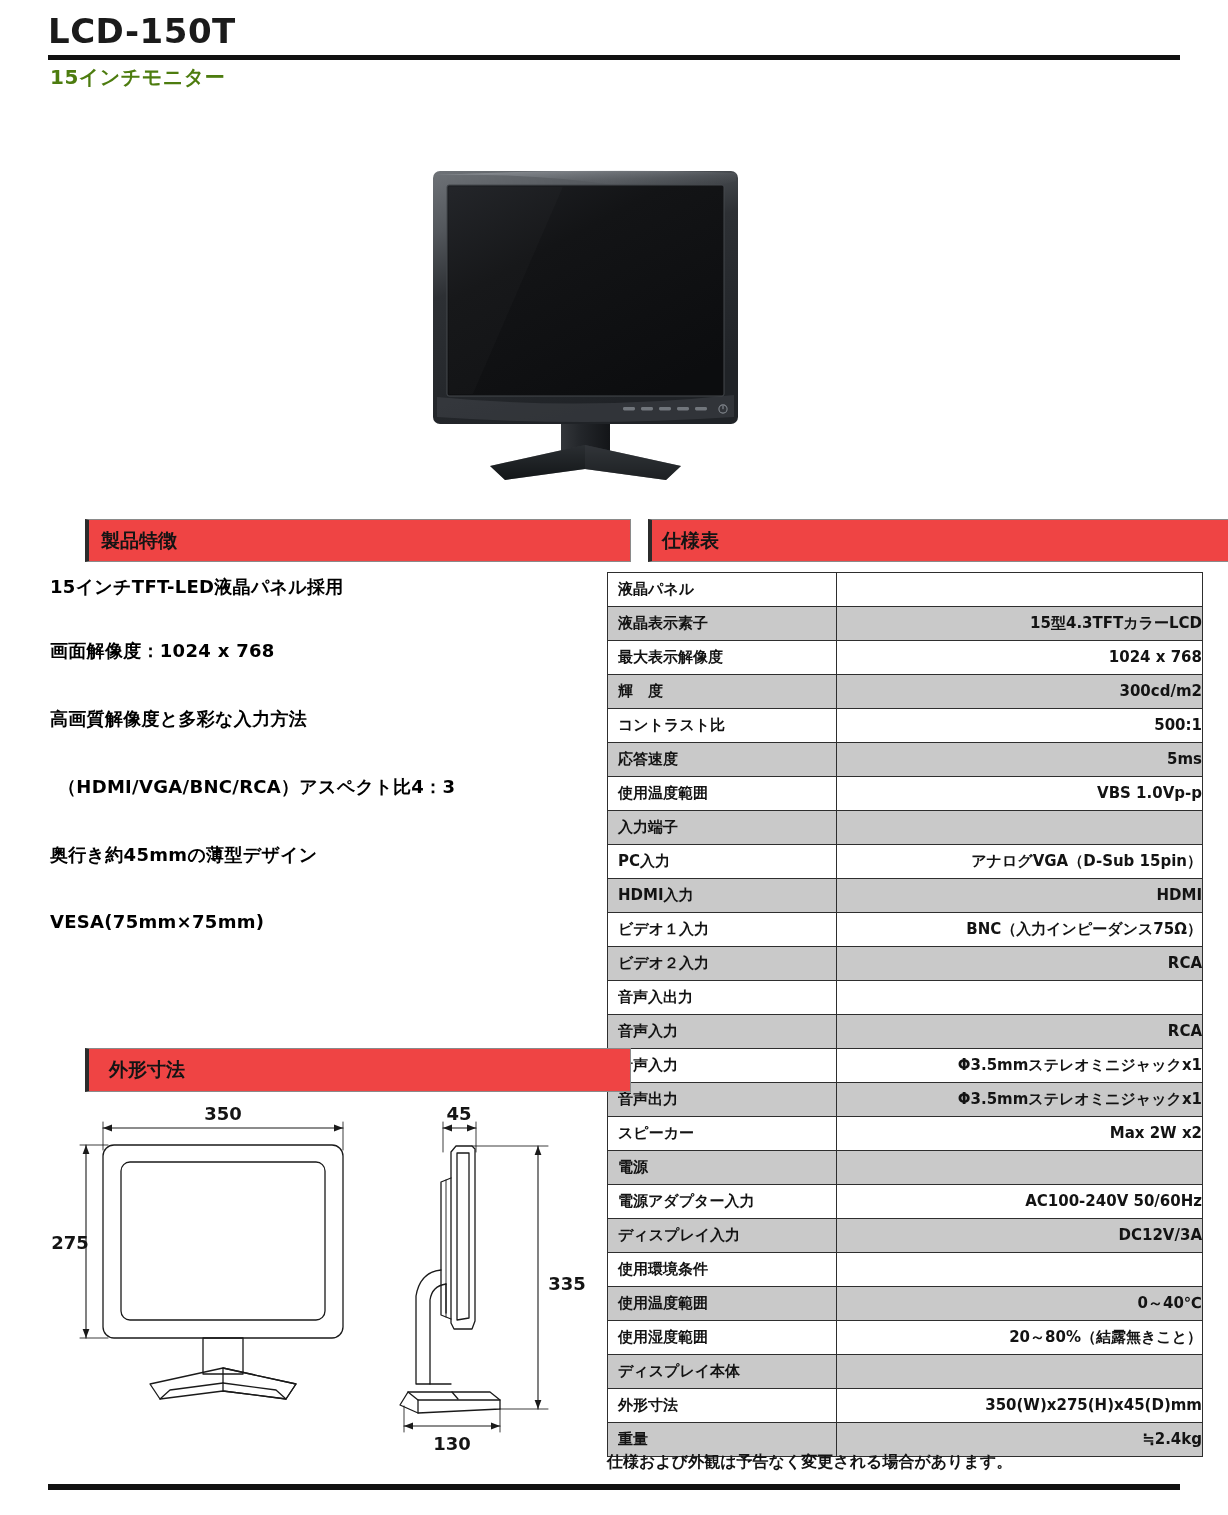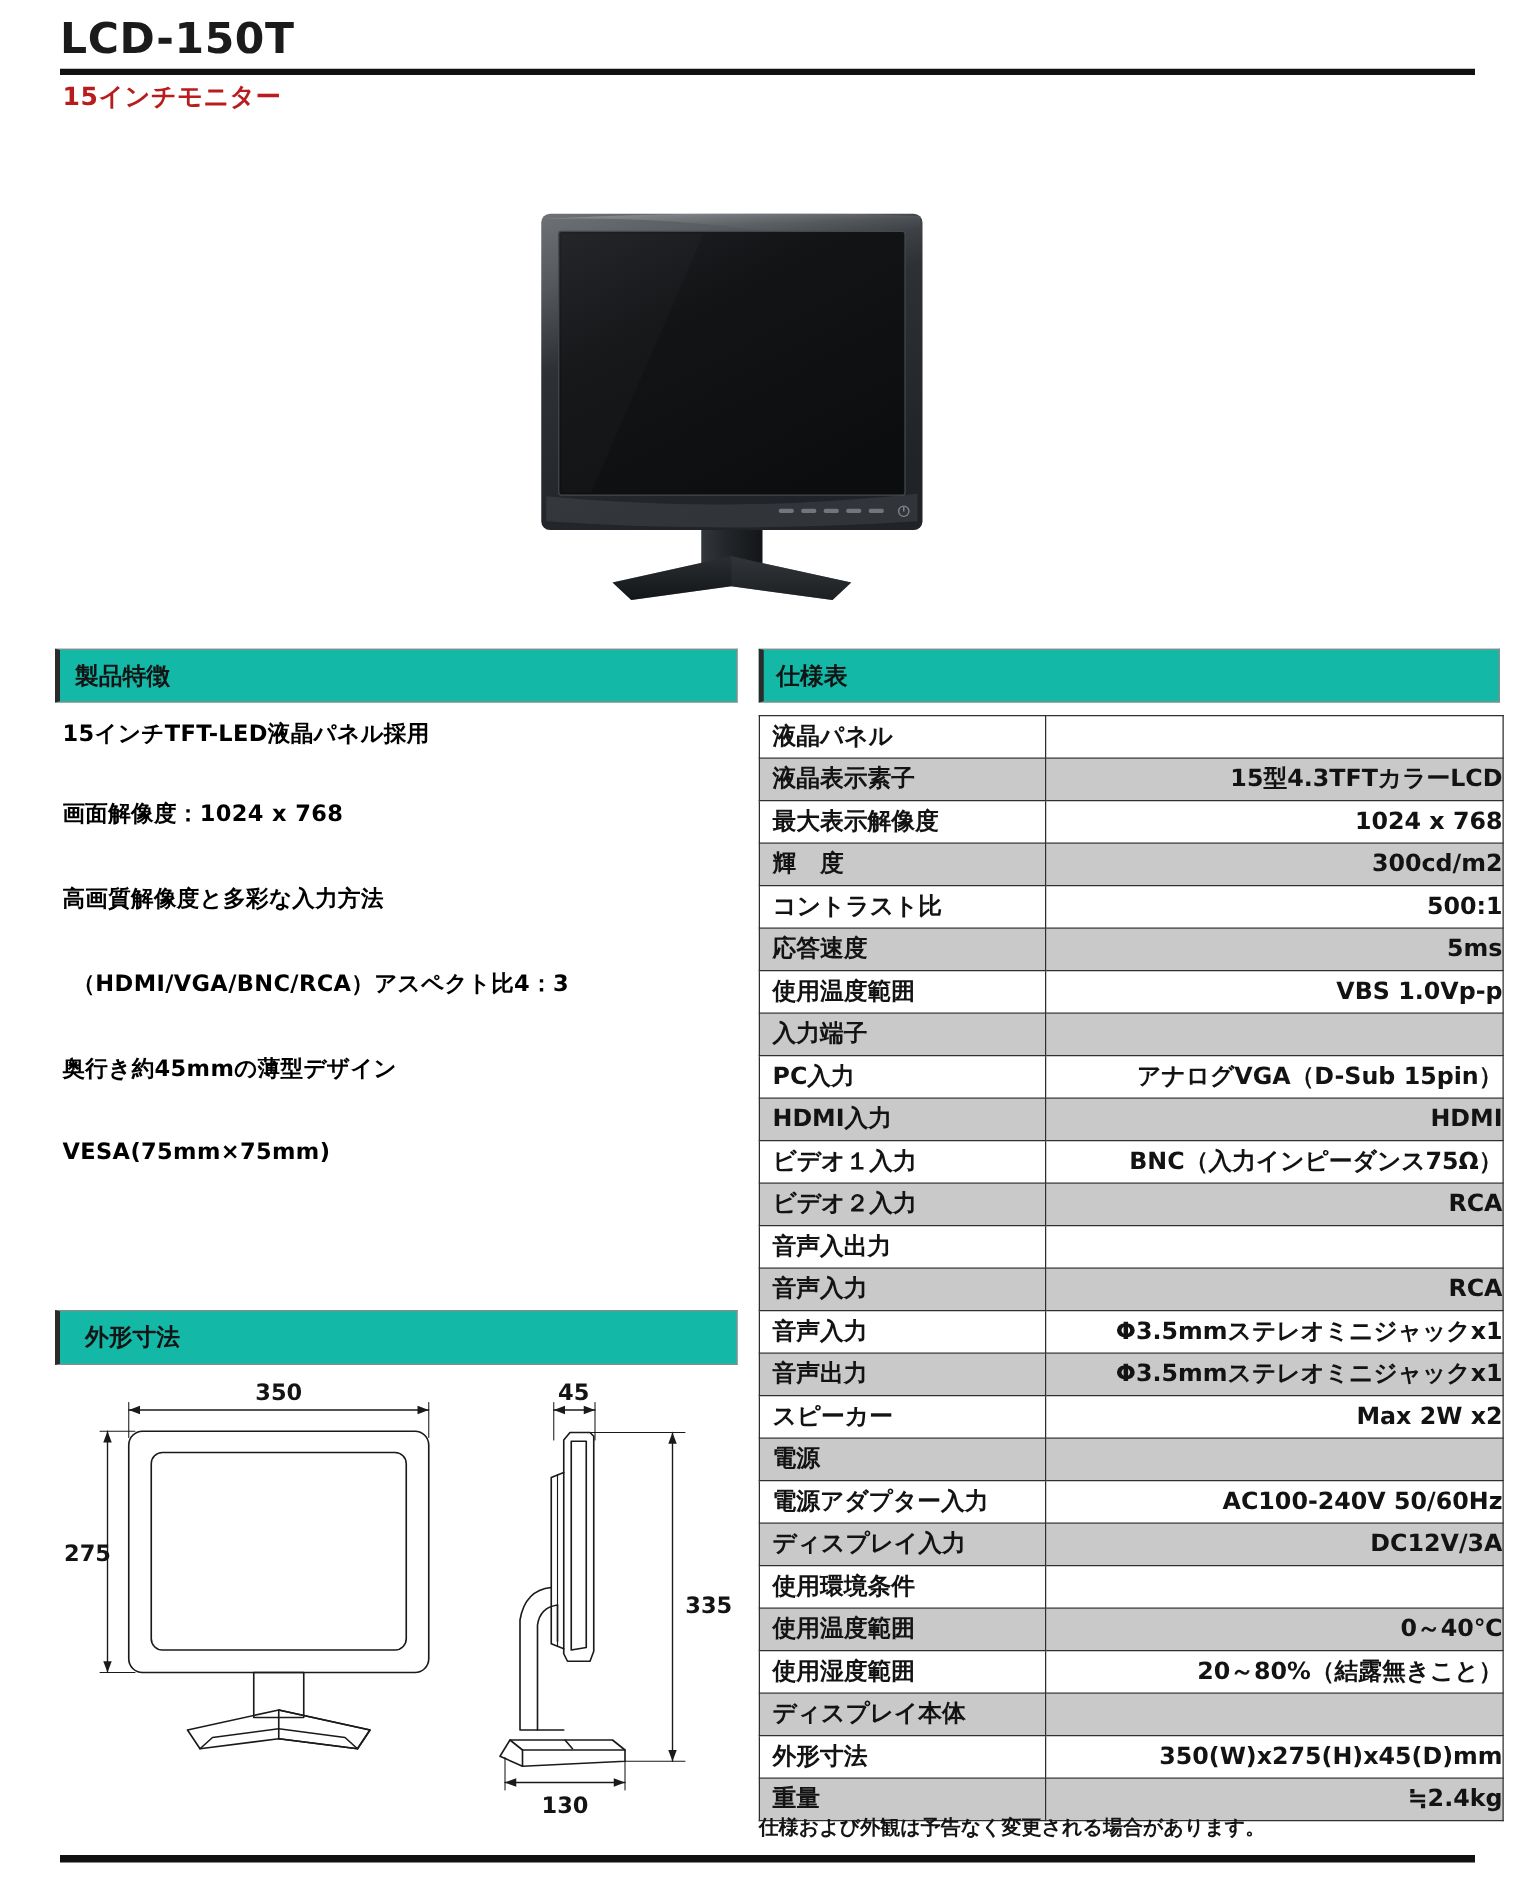--- a/index.html
+++ b/index.html
@@ -46,41 +46,42 @@
     height: 5px;
     background: #111111;
   }
   .doc-subtitle {
     position: absolute;
     left: 50px;
     top: 64px;
     font-size: 20px;
     font-weight: bold;
     letter-spacing: 0.5px;
-    color: #b91c1c;
+    color: #4d7c0f;
   }
 
   
   .photo-area {
     position: absolute;
     left: 413px;
     top: 155px;
     width: 360px;
     height: 330px;
   }
 
   
   .sec-head {
     position: absolute;
     box-sizing: border-box;
     border: 1px solid #8a8a8a;
     border-left: 4px solid #2b2b2b;
-    background: #14b8a6;
+    background: #ef4444;
     display: flex;
     align-items: center;
+    margin-left: 41px;
   }
   .sec-head span {
     font-size: 19px;
     font-weight: bold;
     color: #141414;
   }
 
   #sec-features { left: 44px;  top: 519px;  width: 546px; height: 43px; }
   #sec-features span { padding-left: 12px; }
   #sec-spec     { left: 607px; top: 519px;  width: 593px; height: 43px; }
@@ -111,21 +112,21 @@
     position: absolute;
     left: 607px;
     top: 572px;
     width: 573px;
     border-collapse: collapse;
     table-layout: fixed;
   }
   .spec-table tr { height: 34px; }
   .spec-table td {
     border: 1px solid #2e2e2e;
-    font-size: 19px;
+    font-size: 15px;
     font-weight: bold;
     color: #131313;
     padding: 0 0 0 10px;
     line-height: 1.1;
     white-space: nowrap;
     overflow: hidden;
   }
   .spec-table td.k { width: 218px; }
   .spec-table td.v { width: 355px; text-align: right; }
   .spec-table tr.shade td { background: #c9c9c9; }

